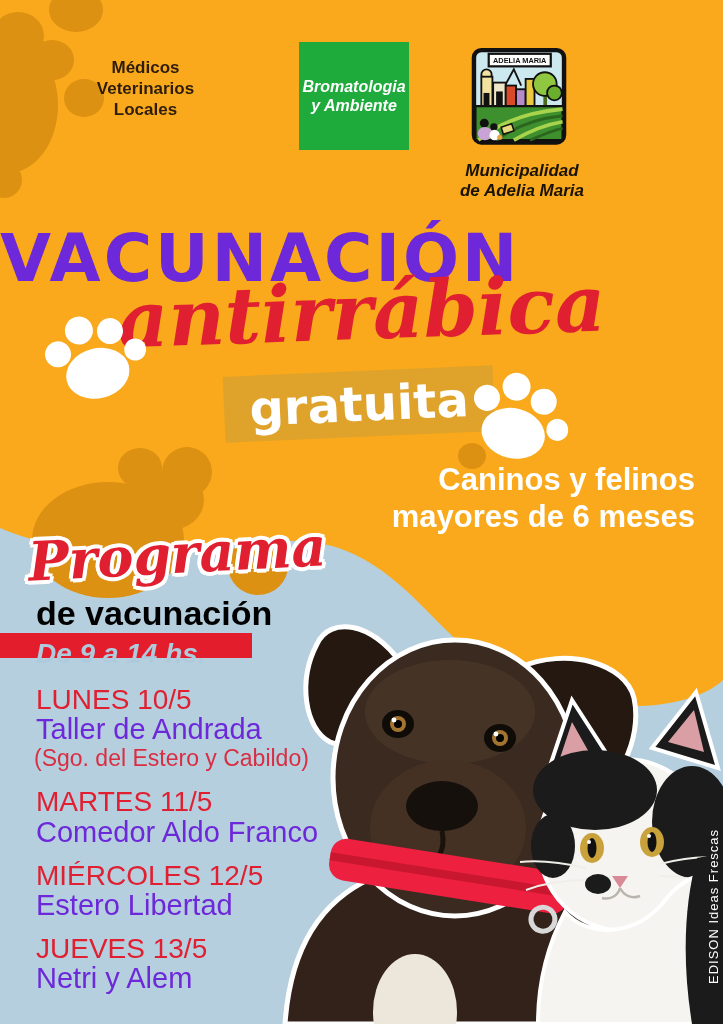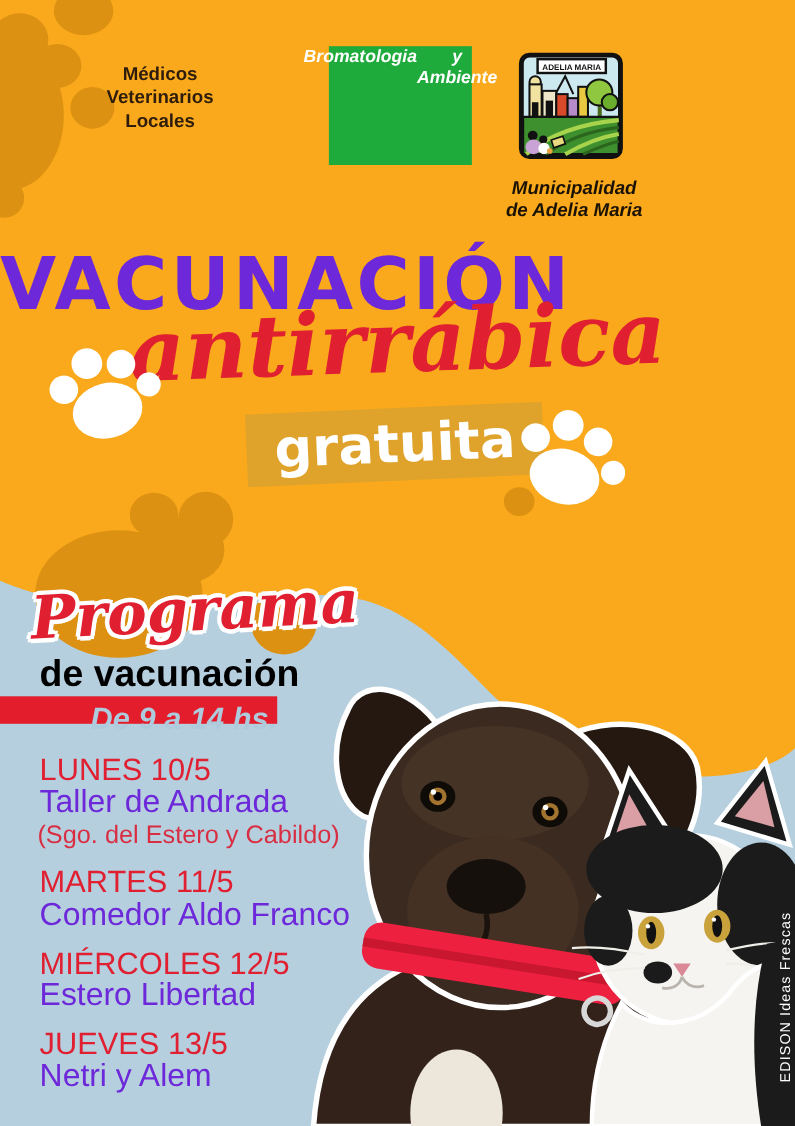--- a/index.html
+++ b/index.html
@@ -3,22 +3,22 @@
 <meta charset="utf-8">
 <style>
   html,body{margin:0;padding:0;background:#555;}
   .poster{position:relative;width:723px;height:1024px;overflow:hidden;background:#B5CFDF;
           font-family:"Liberation Sans",sans-serif;}
   .abs{position:absolute;}
   .bg-svg{position:absolute;left:0;top:0;width:723px;height:1024px;z-index:0;}
   
   .vets{left:68px;top:57px;width:155px;text-align:center;color:#2E1D0C;font-weight:800;
         font-size:17px;line-height:21px;z-index:1;}
-  .dept{left:299px;top:42px;width:130px;height:108px;background:#1FAA3C;display:flex;
-        flex-direction:row;justify-content:center;text-align:center;color:#FFF;
+  .dept{left:299px;top:42px;width:110px;height:108px;background:#1FAA3C;display:flex;
+        flex-direction:column;justify-content:center;text-align:center;color:#FFF;
         font-weight:700;font-style:italic;font-size:16px;line-height:19px;z-index:1;}
   .shield{left:471px;top:34px;width:96px;height:126px;z-index:1;}
   .muni-caption{left:443px;top:161px;width:158px;text-align:center;color:#1A1205;font-weight:800;
         font-style:italic;font-size:17px;line-height:20px;z-index:1;}
   
   .title-main{left:0;right:0;top:220px;color:#6d28d9;font-weight:700;
         font-size:66px;letter-spacing:3px;font-family:"DejaVu Sans",sans-serif;z-index:2;}
   .title-script{left:0;right:0;top:266px;text-align:center;color:#E02030;
         font-family:"DejaVu Serif",serif;font-style:italic;font-weight:bold;font-size:78px;
         transform:rotate(-2deg);z-index:3;}
@@ -30,21 +30,21 @@
   .audience{right:28px;top:461px;text-align:right;color:#FFF;font-weight:800;font-size:31px;
         line-height:37px;z-index:2;}
   
   .prog-script{left:28px;top:522px;color:#E02030;font-family:"DejaVu Serif",serif;
         font-style:italic;font-weight:bold;font-size:54px;transform:rotate(-3deg);z-index:2;
         text-shadow:-3px -3px 0 #FFF,3px -3px 0 #FFF,-3px 3px 0 #FFF,3px 3px 0 #FFF,
                     -4px 0 0 #FFF,4px 0 0 #FFF,0 -4px 0 #FFF,0 4px 0 #FFF;}
   .prog-rest{left:36px;top:594px;color:#000000;font-weight:800;font-size:34px;z-index:2;}
   .hours{left:0;top:633px;width:252px;height:25px;background:#E41D2C;color:#AECBDD;
         font-style:italic;font-weight:800;font-size:28px;line-height:41px;padding-left:36px;
-        box-sizing:border-box;z-index:2;text-align:right;}
+        box-sizing:border-box;z-index:2;}
   
   .sched-day{left:36px;color:#E01F31;font-weight:400;font-size:28px;z-index:2;}
   .sched-place{left:36px;color:#6d28d9;font-size:29px;z-index:2;}
   .sched-note{left:34px;color:#D92E42;font-size:23px;z-index:2;}
   .d1{top:684px}.p1{top:713px}.n1{top:745px}
   .d2{top:786px}.p2{top:816px}
   .d3{top:860px}.p3{top:889px}
   .d4{top:933px}.p4{top:962px}
   .animals{z-index:5;}
   .credit{right:2px;top:778px;height:206px;writing-mode:vertical-rl;transform:rotate(180deg);
@@ -141,20 +141,24 @@
     </g>
     <g fill="#FFF" transform="translate(519,410) rotate(14)">
       <ellipse cx="0" cy="24" rx="32" ry="25"></ellipse>
       <circle cx="-34" cy="-4" r="13"></circle>
       <circle cx="-8" cy="-22" r="14"></circle>
       <circle cx="22" cy="-14" r="13"></circle>
       <circle cx="42" cy="10" r="11"></circle>
     </g>
   </svg>
 
+  <div class="abs audience">
+    <div>Caninos y felinos</div>
+    <div>mayores de 6 meses</div>
+  </div>
 
   <div class="abs prog-script">Programa</div>
   <div class="abs prog-rest">de vacunación</div>
   <div class="abs hours">De 9 a 14 hs.</div>
 
   <div>
     <div class="abs sched-day d1">LUNES 10/5</div>
     <div class="abs sched-place p1">Taller de Andrada</div>
     <div class="abs sched-note n1">(Sgo. del Estero y Cabildo)</div>
     <div class="abs sched-day d2">MARTES 11/5</div>

